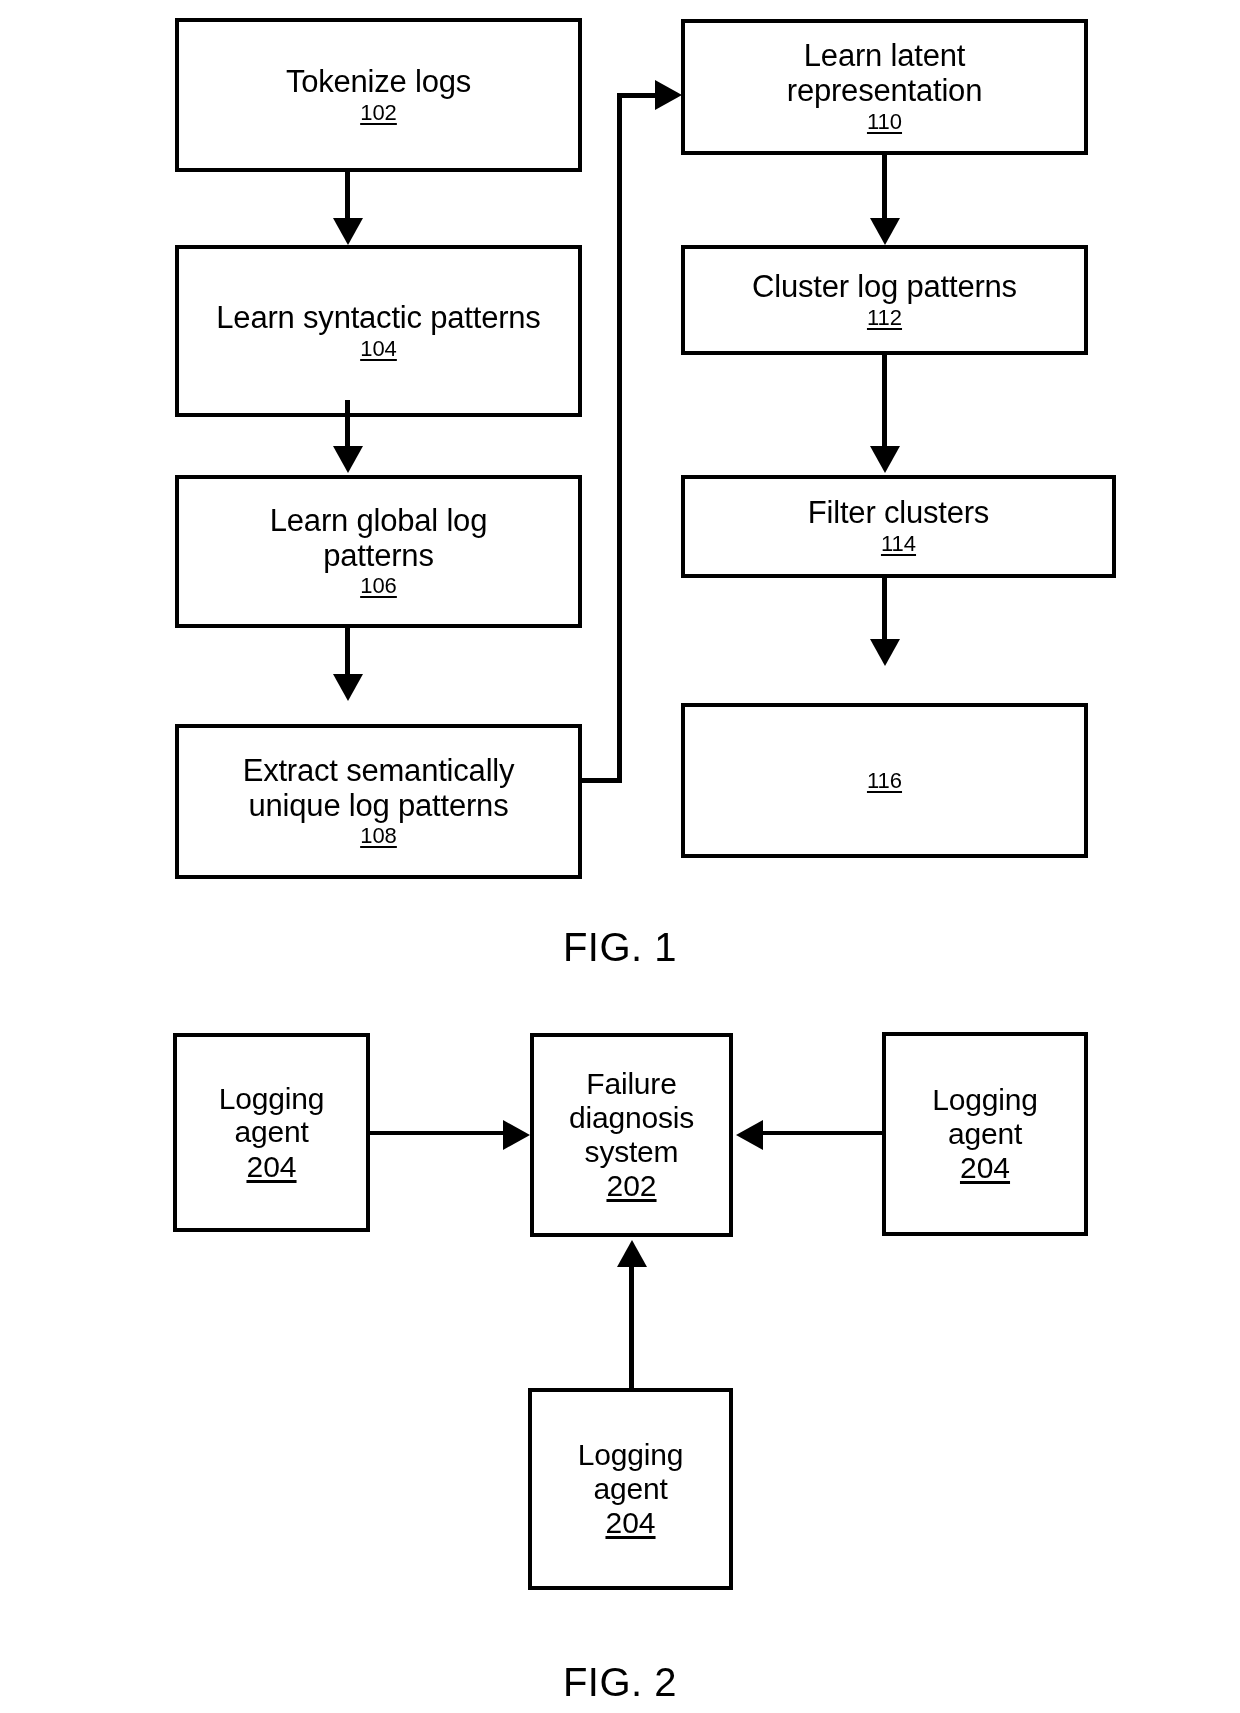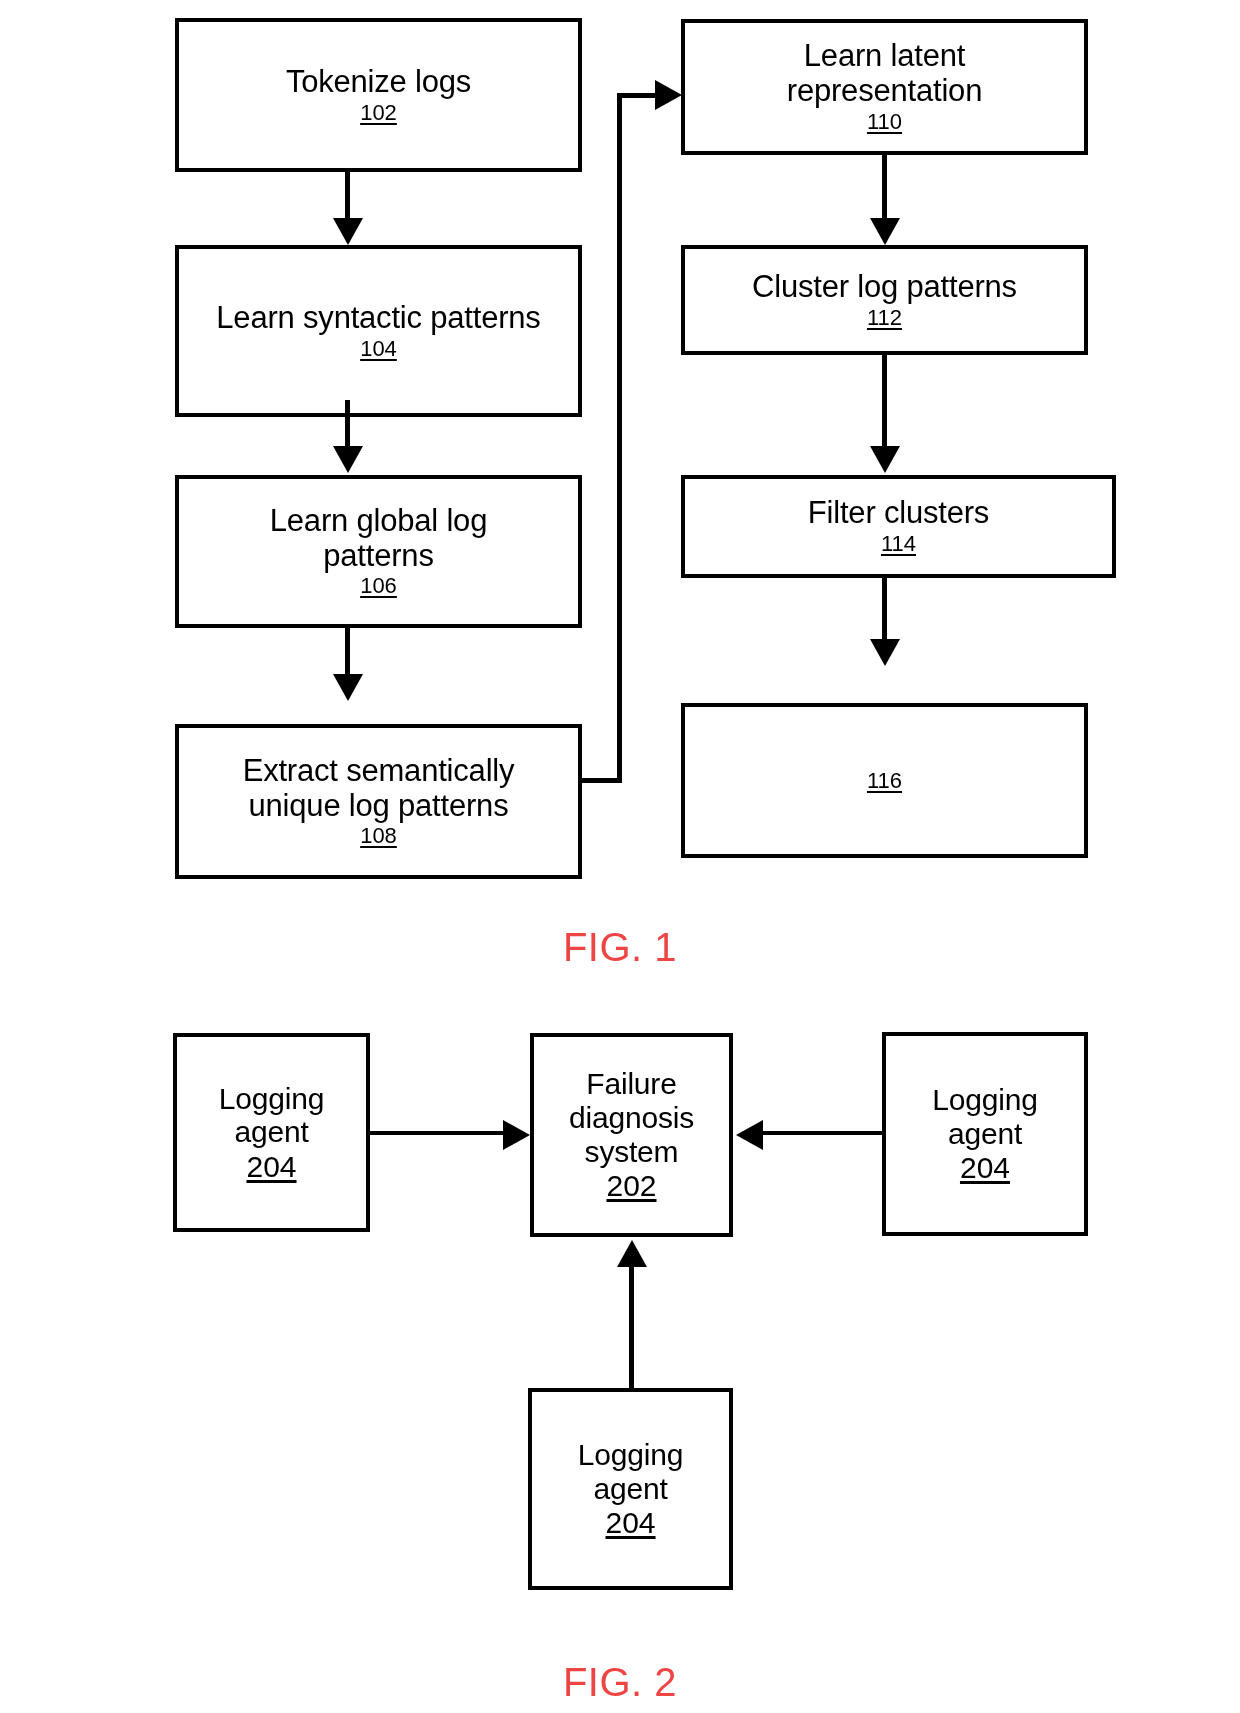--- a/index.html
+++ b/index.html
@@ -106,21 +106,21 @@
     background: #000000;
   }
 
   
   .fig-caption {
     position: absolute;
     width: 100%;
     text-align: center;
     font-size: 40px;
     letter-spacing: 0.5px;
-    color: #ef4444;
+    color: #000000;
   }
 </style>
 </head>
 <body>
 
 <div id="page">
 
   <div class="node" style="left:175px; top:18px; width:407px; height:154px;">
     <span class="node-label">Tokenize logs</span>
     <span class="node-ref">102</span>

